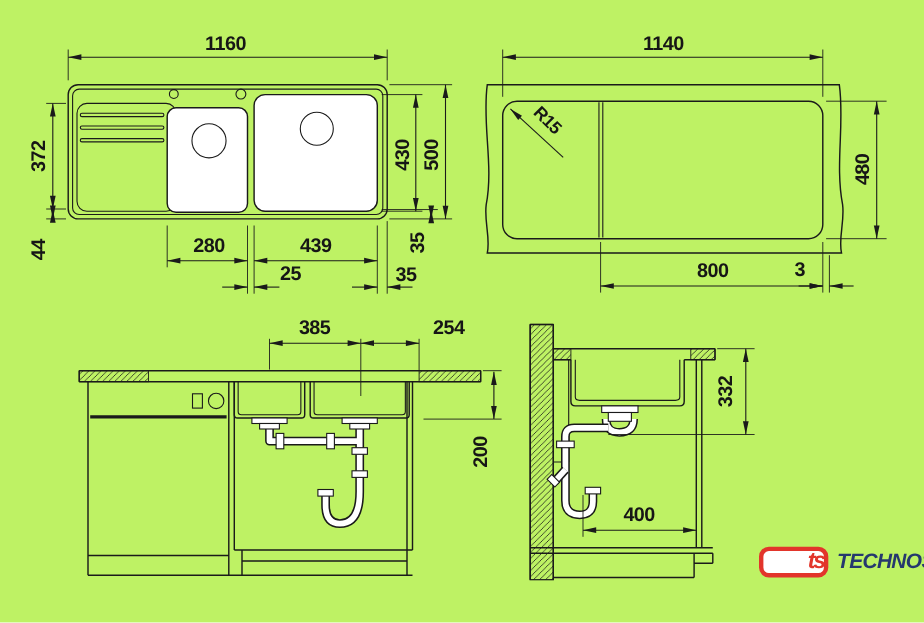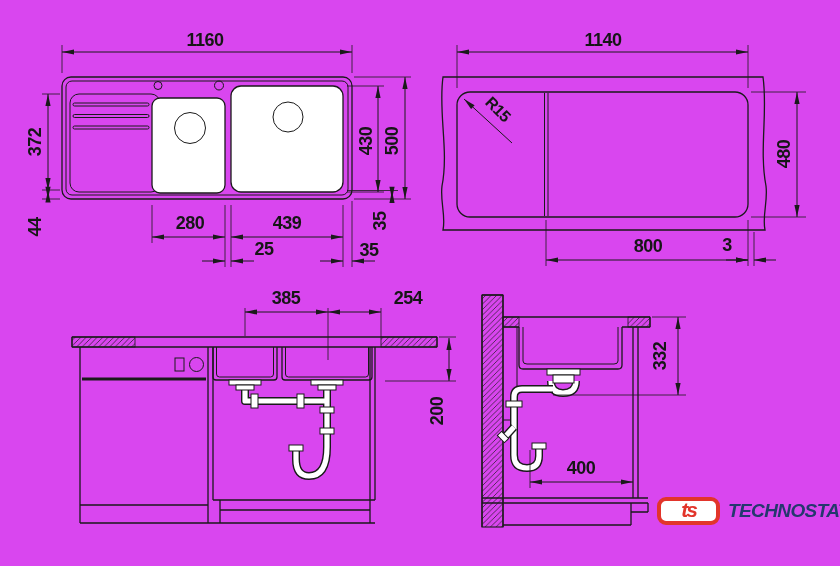--- a/index.html
+++ b/index.html
@@ -1,16 +1,16 @@
 <!DOCTYPE html>
 <html><head>
 <meta charset="utf-8">
 <style>
   html,body{margin:0;padding:0;background:#fff;}
-  #stage{position:relative;width:840px;height:566px;background:#d946ef;overflow:hidden;
+  #stage{position:relative;width:840px;height:566px;background:#bef264;overflow:hidden;
          font-family:"Liberation Sans",sans-serif;}
   svg{position:absolute;left:0;top:0;}
   
   .o  {stroke:#1a1a1a;stroke-width:1.3;fill:none;}
   .ow {stroke:#1a1a1a;stroke-width:1.3;fill:#fff;}
   .o2 {stroke:#1a1a1a;stroke-width:1;fill:none;}
   .o2f{stroke:#1a1a1a;stroke-width:1;fill:#fff;}
   .oT {stroke:#1a1a1a;stroke-width:3;fill:none;}
   .x  {stroke:#1a1a1a;stroke-width:.8;fill:none;}
   .dim {stroke:#1a1a1a;stroke-width:1;fill:none;marker-start:url(#ar);marker-end:url(#ar);}
@@ -19,21 +19,21 @@
   .h2 {fill:url(#hp);stroke:#1a1a1a;stroke-width:1.1;}
   .pO {stroke:#1a1a1a;stroke-width:8;fill:none;stroke-linejoin:round;}
   .pI {stroke:#fff;stroke-width:5.2;fill:none;stroke-linejoin:round;}
   .nut{fill:#fff;stroke:#1a1a1a;stroke-width:1;}
   .t  {font-family:"Liberation Sans",sans-serif;font-weight:700;font-size:18px;fill:#161616;
        text-anchor:middle;dominant-baseline:middle;letter-spacing:-.5px;}
   .ts {font-size:16px;}
   
   .logo{position:absolute;left:657px;top:497px;display:flex;align-items:center;gap:8px;}
   .badge{width:55px;height:20px;border:4px solid #e2352b;border-radius:9px;
-         display:flex;align-items:center;justify-content:center;background:#fff;}
+         display:flex;align-items:center;justify-content:flex-end;background:#fff;margin-left:33px;}
   .badge span{color:#e2352b;font:italic 700 21px "Liberation Sans",sans-serif;
               letter-spacing:-2px;transform:translateY(-1px);}
   .brand{color:#25386e;font:italic 800 19px "Liberation Sans",sans-serif;letter-spacing:-.6px;}
 </style>
 </head>
 <body>
 
 <div id="stage">
 <svg width="840" height="566" viewBox="0 0 840 566">
   <defs>

